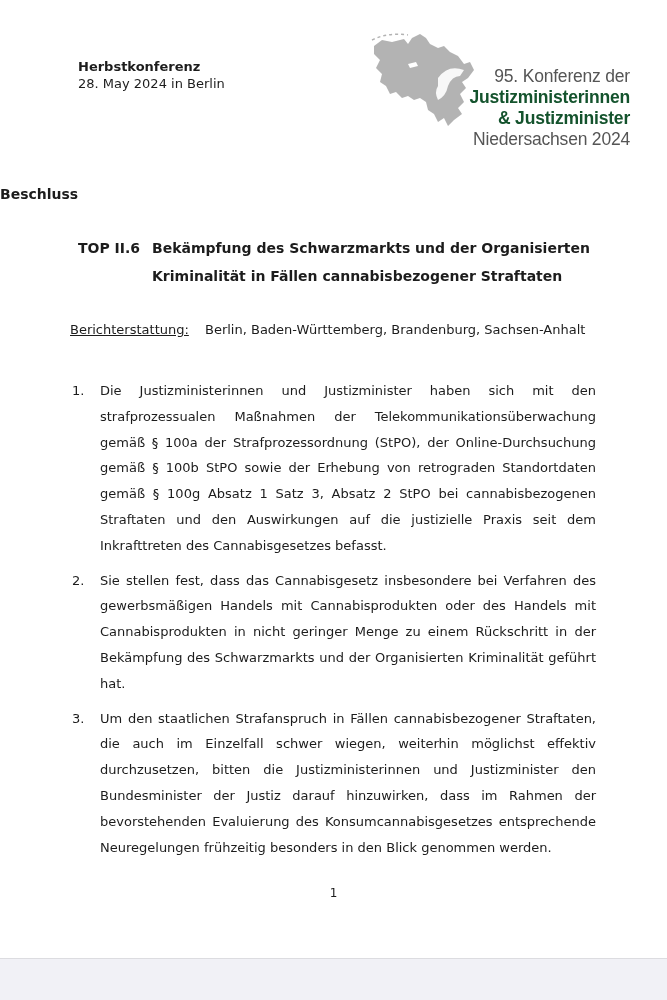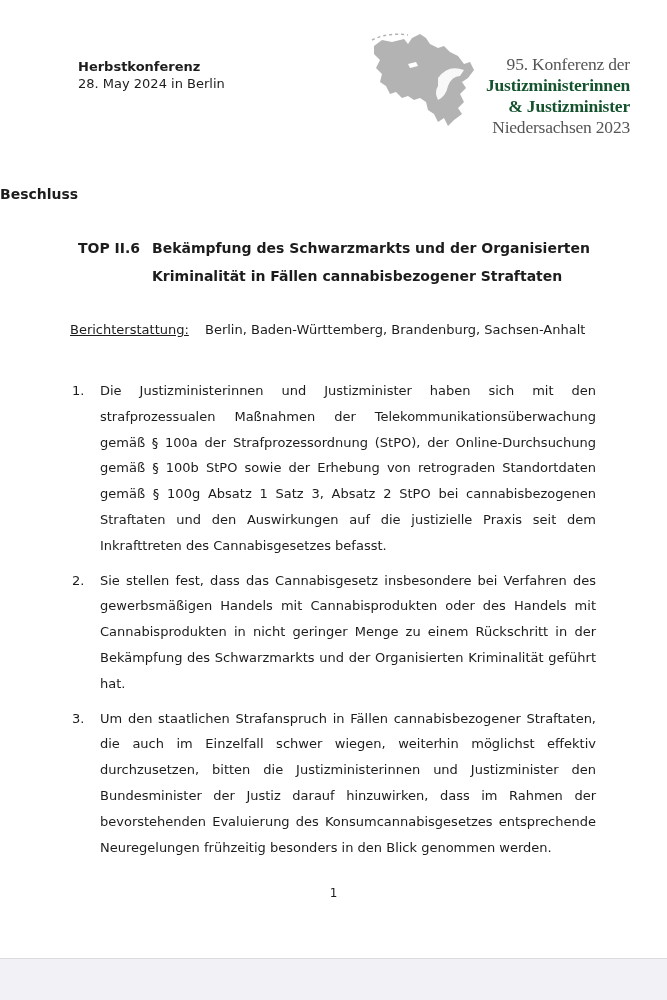--- a/index.html
+++ b/index.html
@@ -12,22 +12,22 @@
   .page { position:absolute; left:0; top:0; width:619px; height:958px; background:#fff; }
   .bottom-bar {
     position:absolute; left:0; top:958px; width:667px; height:42px;
     background:#f1f1f6; border-top:1px solid #dcdce0;
   }
   .header-left { position:absolute; left:78px; top:58px; font-size:13px; line-height:17px; }
   .header-left .h1 { font-weight:bold; }
   .logo { position:absolute; left:368px; top:26px; width:290px; height:110px; }
   .logo svg { position:absolute; left:0; top:0; }
   .logo-text {
-    position:absolute; right:28px; top:28px; text-align:right;
-    font-family:Liberation Serif, serif; font-size:17.5px; line-height:21px; color:#555;
+    position:absolute; right:28px; top:40px; text-align:right;
+    font-family:Liberation Sans, sans-serif; font-size:17.5px; line-height:21px; color:#555;
     letter-spacing:-0.2px;
   }
   .logo-text .red { color:#14532d; font-weight:bold; }
   .title { position:absolute; left:0; width:667px; top:186px; text-align:left; font-weight:bold; font-size:14px; }
   .top-row { position:absolute; left:78px; top:234px; font-weight:bold; font-size:14px; line-height:28px; }
   .top-label { position:absolute; left:0; top:0; width:80px; }
   .top-text { position:absolute; left:74px; top:0; width:460px; }
   .reporter { position:absolute; left:70px; top:322px; font-size:13px; white-space:nowrap; }
   .reporter .lbl { text-decoration:underline; margin-right:12px; }
   ol.items { position:absolute; left:78px; top:378px; width:518px; margin:0; padding:0; list-style:none; font-size:13px; line-height:25.8px; }
@@ -48,21 +48,21 @@
     <svg width="150" height="110" viewBox="0 0 150 110">
       <path d="M6 20 L14 14 L24 16 L36 13 L40 18 L44 12 L52 8 L58 12 L62 18 L70 22 L76 20 L82 26 L90 30 L96 38 L102 36 L106 44 L100 52 L94 56 L98 62 L92 68 L96 76 L90 82 L94 88 L86 94 L80 100 L76 92 L70 96 L66 88 L60 84 L58 76 L52 72 L46 74 L40 70 L34 72 L28 66 L22 68 L18 60 L12 56 L14 48 L8 42 L12 34 L6 28 Z" fill="#b3b3b3"></path>
       <path d="M40 38 L48 36 L50 40 L42 42 Z" fill="#fff"></path>
       <path d="M70 52 Q80 38 96 44 L92 50 Q84 50 80 60 Q78 70 70 74 Q66 66 70 60 Z" fill="#fff" opacity="0.9"></path>
       <path d="M4 14 Q20 6 40 9" stroke="#b3b3b3" stroke-width="1.5" stroke-dasharray="3 3" fill="none"></path>
     </svg>
     <div class="logo-text">
       <div>95. Konferenz der</div>
       <div class="red">Justizministerinnen</div>
       <div class="red">&amp; Justizminister</div>
-      <div>Niedersachsen 2023</div>
+      <div>Niedersachsen 2024</div>
     </div>
   </div>
 
   <div class="title">Beschluss</div>
 
   <div class="top-row">
     <div class="top-label">TOP II.6</div>
     <div class="top-text">Bekämpfung des Schwarzmarkts und der Organisierten Kriminalität in Fällen cannabisbezogener Straftaten</div>
   </div>
 

